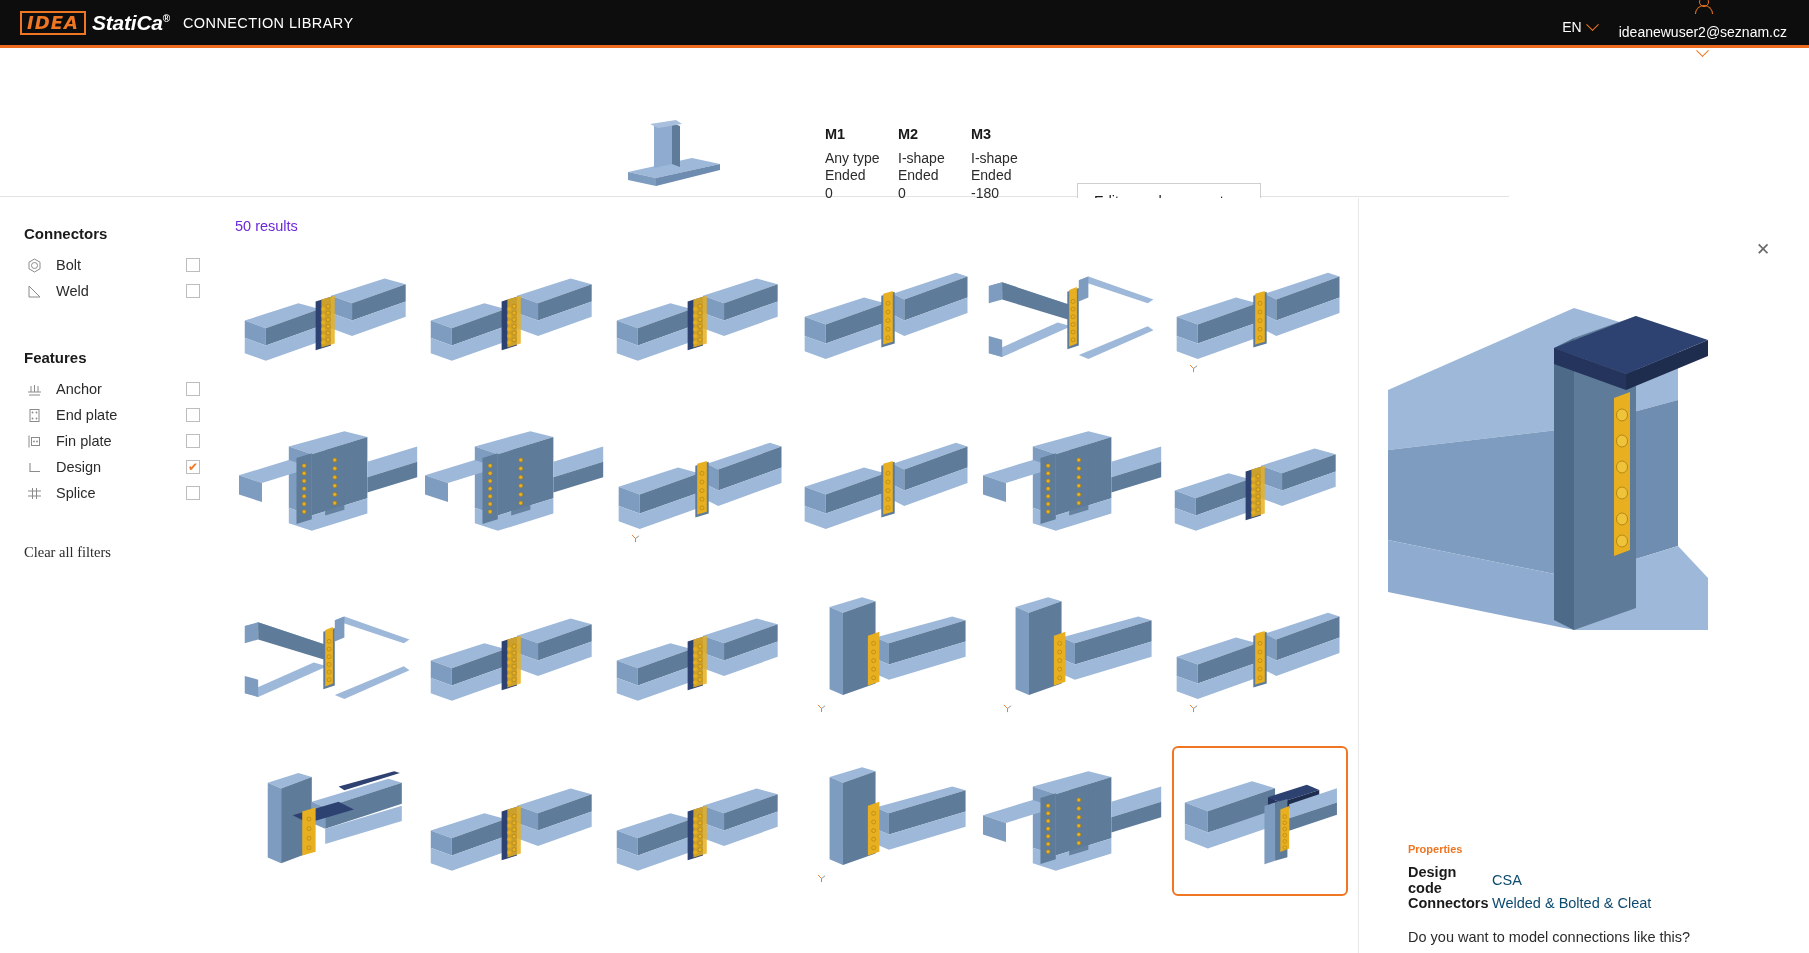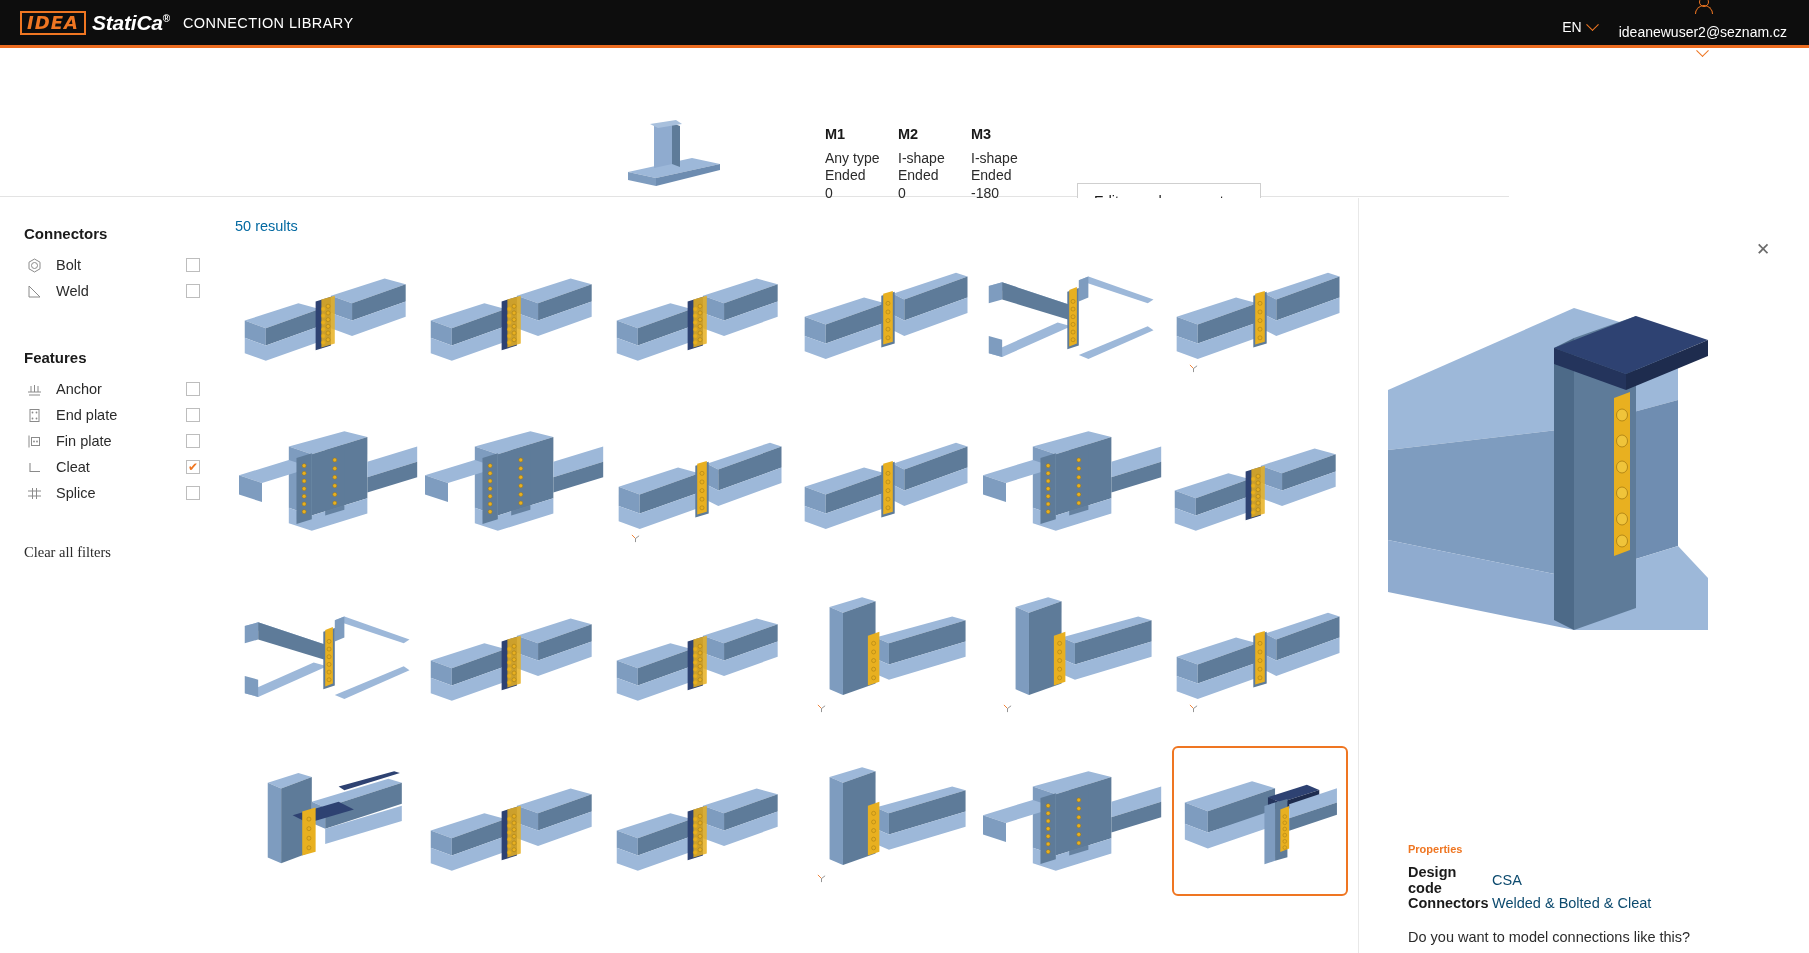--- a/index.html
+++ b/index.html
@@ -92,21 +92,21 @@
   .cbox.checked::after {
     content:"\2714"; color:#ef7622; font-size:12px; line-height:12px;
   }
   .clear-filters {
     margin: 38px 0 0 24px; font-size:14.5px; color:#2b2b2b; cursor:pointer;font-family:Liberation Serif, serif;
   }
 
   
   .results { position:absolute; left:225px; top:198px; width:1134px; height:755px; background:#fff;
              border-right:1px solid #e8e8e8; }
-  .results-count { font-size:14.5px; color:#0369a1; margin: 20px 0 0 10px; }
+  .results-count { font-size:14.5px; color:#6d28d9; margin: 20px 0 0 10px; }
   .grid {
     position:absolute; top:56px; left:12px;
     display:grid; grid-template-columns: repeat(6, 186px); grid-auto-rows: 113px;
     row-gap: 57px; column-gap: 0px;
   }
   .tile {
     width: 186px; height: 113px; position: relative; cursor:pointer;
     display:flex; align-items:center; justify-content:center;
   }
   .tile.selected {
@@ -257,21 +257,21 @@
     <span class="filter-label">Fin plate</span>
     <span class="cbox"></span>
   </div>
 
   <div class="filter-row">
     <span class="filter-icon">
       <svg width="17" height="17" viewBox="0 0 17 17">
           <polyline points="4,4 4,12.5 14,12.5" fill="none" stroke="#8a8a8a" stroke-width="1.1"></polyline>
         </svg>
     </span>
-    <span class="filter-label">Cleat</span>
+    <span class="filter-label">Design</span>
     <span class="cbox checked"></span>
   </div>
 
   <div class="filter-row">
     <span class="filter-icon">
       <svg width="17" height="17" viewBox="0 0 17 17">
           <line x1="2" y1="6" x2="15" y2="6" stroke="#8a8a8a" stroke-width="1"></line>
           <line x1="2" y1="11" x2="15" y2="11" stroke="#8a8a8a" stroke-width="1"></line>
           <line x1="6.5" y1="3" x2="6.5" y2="14" stroke="#8a8a8a" stroke-width="1"></line>
           <line x1="10.5" y1="3" x2="10.5" y2="14" stroke="#8a8a8a" stroke-width="1"></line>

